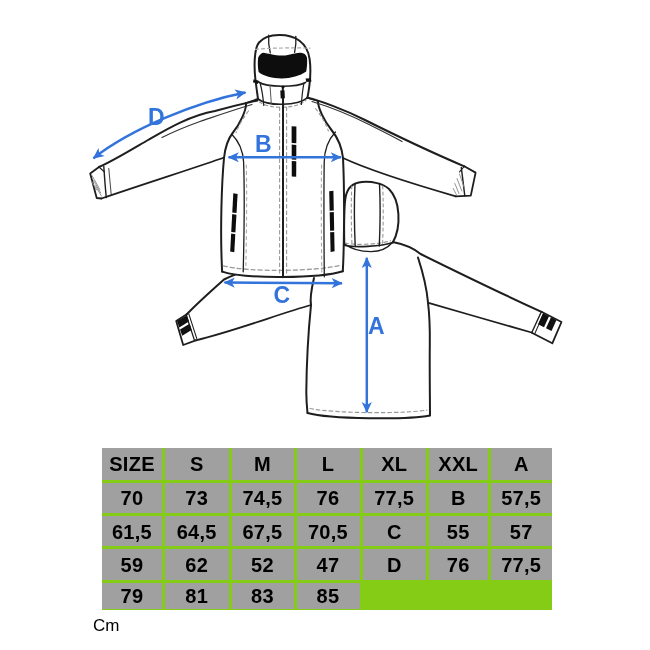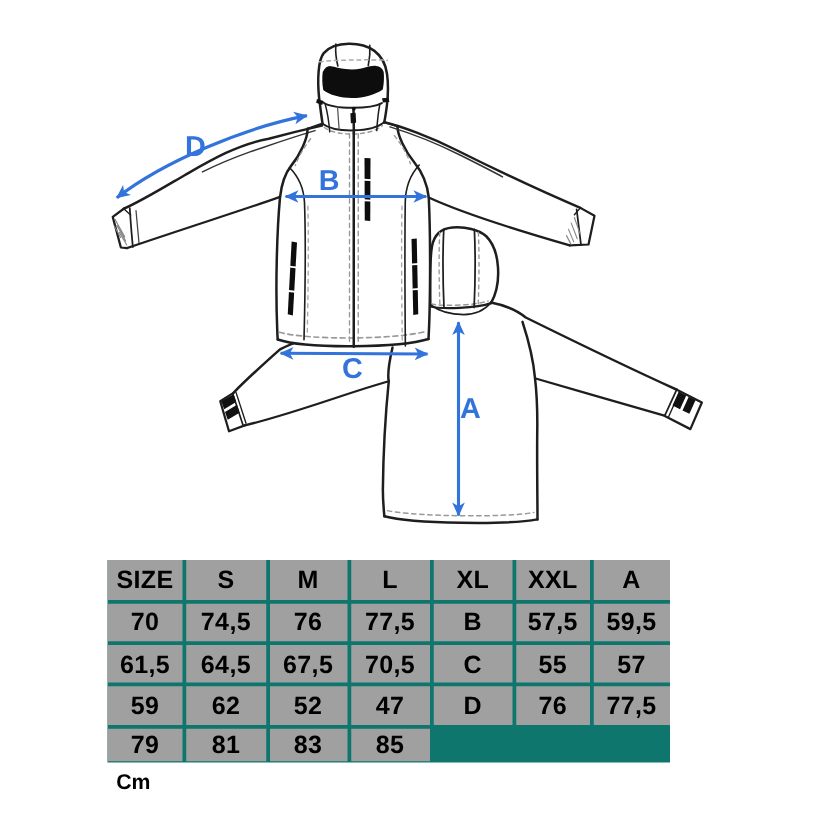--- a/index.html
+++ b/index.html
@@ -1,20 +1,20 @@
 <!DOCTYPE html>
 <html><head>
 <meta charset="utf-8">
 <style>
 html,body{margin:0;padding:0;}
 body{width:650px;height:650px;background:#fff;font-family:"Liberation Sans",sans-serif;position:relative;overflow:hidden;}
 #art{position:absolute;left:0;top:0;}
-#tbl{position:absolute;left:86px;top:448px;width:450px;height:162px;display:grid;grid-template-columns:60px 63.5px 62px 63px 63.5px 58.5px 1fr;grid-template-rows:31.5px 30.5px 30px 30.5px 26px;gap:3px;background:#0f766e;}
+#tbl{position:absolute;left:102px;top:448px;width:450px;height:162px;display:grid;grid-template-columns:60px 63.5px 62px 63px 63.5px 58.5px 1fr;grid-template-rows:31.5px 30.5px 30px 30.5px 26px;gap:3px;background:#84cc16;}
 #tbl div{background:#a0a0a0;display:flex;align-items:center;justify-content:center;font-weight:bold;font-size:20px;letter-spacing:0.3px;color:#000;padding-top:2px;box-sizing:border-box;}
-#cm{position:absolute;left:93px;top:616px;font-weight:bold;font-size:17px;color:#000;}
+#cm{position:absolute;left:93px;top:616px;font-weight:normal;font-size:17px;color:#000;}
 </style>
 </head>
 <body>
 <svg id="art" width="650" height="650" viewBox="0 0 650 650">
 <defs>
 <marker id="ah" viewBox="0 0 10 10" refX="9.3" refY="5" markerWidth="6.4" markerHeight="4.6" orient="auto-start-reverse">
 <path d="M0.4,0.6 L10,5 L0.4,9.4 L2.9,5 Z" fill="#3273dc"></path>
 </marker>
 </defs>
 <g stroke="#1e1e1e" fill="none" stroke-linecap="round" stroke-linejoin="round">
@@ -115,26 +115,26 @@
 </svg>
 <div id="tbl">
 <div>SIZE</div>
     <div>S</div>
     <div>M</div>
     <div>L</div>
     <div>XL</div>
     <div>XXL</div>
 <div>A</div>
     <div>70</div>
+    <div>73</div>
     <div>74,5</div>
     <div>76</div>
     <div>77,5</div>
 <div>B</div>
     <div>57,5</div>
-    <div>59,5</div>
     <div>61,5</div>
     <div>64,5</div>
     <div>67,5</div>
     <div>70,5</div>
 <div>C</div>
     <div>55</div>
     <div>57</div>
     <div>59</div>
     <div>62</div>
     <div>52</div>

